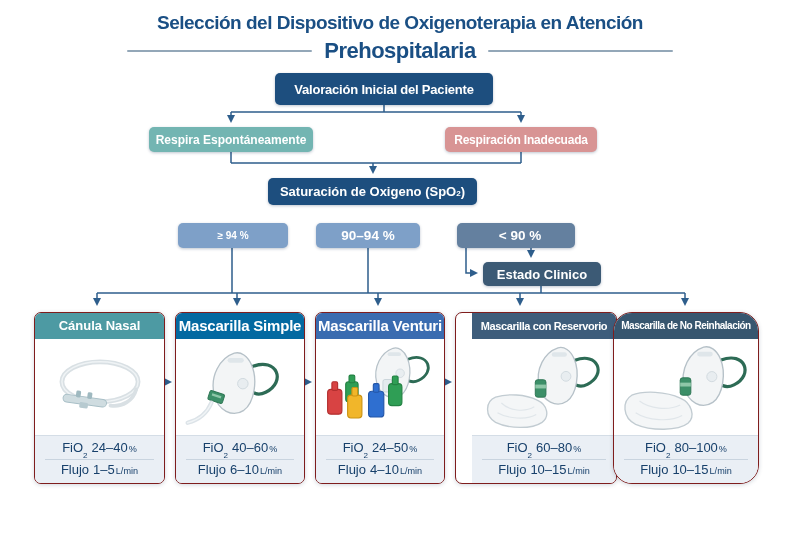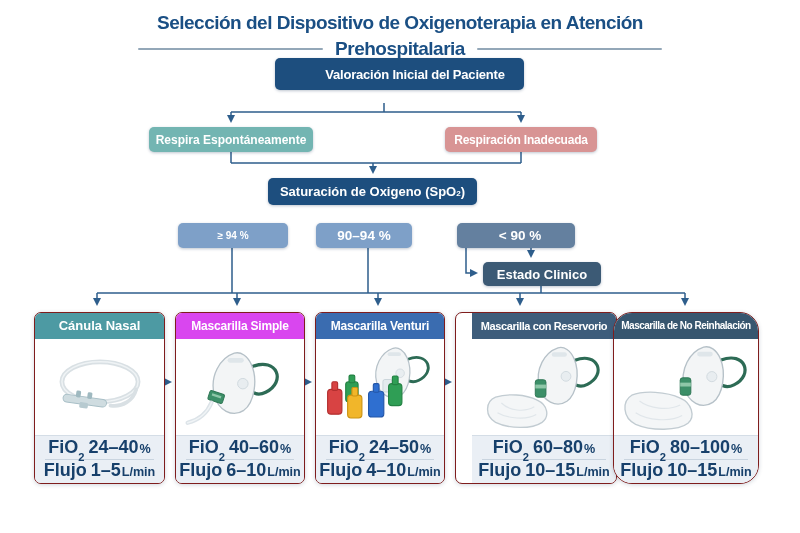--- a/index.html
+++ b/index.html
@@ -3,46 +3,46 @@
 <meta charset="utf-8">
 <style>
   html,body{margin:0;padding:0;background:#fff;}
   #stage{position:relative;width:800px;height:533px;background:#ffffff;overflow:hidden;
          font-family:"Liberation Sans",sans-serif;}
   
   .title-line1{position:absolute;left:0;top:12px;width:800px;text-align:center;
     font-size:19px;font-weight:bold;letter-spacing:-0.5px;color:#1a4f84;}
   .title-line2{position:absolute;left:0;top:38px;width:800px;display:flex;align-items:center;
     justify-content:center;gap:12px;}
-  .title-line2 .t2{font-size:19px;font-weight:bold;letter-spacing:-0.5px;color:#1a4f84;}
+  .title-line2 .t2{font-size:22px;font-weight:bold;letter-spacing:-0.5px;color:#1a4f84;}
   .rule{width:185px;height:2px;background:#93a7b8;border-radius:1px;}
   
   .node{position:absolute;display:flex;align-items:center;justify-content:center;
     color:#fff;font-weight:bold;border-radius:5px;text-align:center;
     box-shadow:0 1px 3px rgba(25,50,85,.28);z-index:2;white-space:nowrap;}
   .navy{background:#1d4e7e;} .teal{background:#73b5b2;} .rose{background:#d89494;}
   .lblue{background:#7ea0c8;} .mslate{background:#64809f;padding-left:8px;} .dslate{background:#3c5a75;}
   sub.sb{font-size:.62em;position:relative;top:.28em;line-height:0;}
   
   .connectors{position:absolute;left:0;top:0;z-index:1;}
   
   .card{position:absolute;top:312px;height:170px;background:#fff;border:1px solid #7f1d1d;
     border-radius:7px;box-shadow:0 1px 4px rgba(30,55,85,.20);overflow:hidden;z-index:2;
     display:flex;flex-direction:column;}
   .card-h{height:26px;line-height:26px;text-align:center;color:#fff;font-weight:bold;
     white-space:nowrap;}
   .ch1{background:#4d9aa3;font-size:13px;}
-  .ch2{background:#d946ef;font-size:12px;letter-spacing:-0.2px;}
-  .ch3{background:#3a6cb0;font-size:12px;letter-spacing:-0.2px;}
+  .ch2{background:#0369a1;font-size:15px;letter-spacing:-0.2px;}
+  .ch3{background:#3a6cb0;font-size:15px;letter-spacing:-0.2px;}
   .ch4{background:#3e5d7b;font-size:11px;letter-spacing:-0.4px;}
   .ch5{background:#37566f;font-size:10px;letter-spacing:-0.5px;}
   .card-b{flex:1;display:flex;align-items:center;justify-content:center;background:#fff;}
   .card-f{height:47px;background:#eaeff5;border-top:1px solid #d4dde6;
     display:flex;flex-direction:column;justify-content:center;}
-  .frow{text-align:center;font-size:18px;font-weight:bold;color:#17406b;line-height:20px;
+  .frow{text-align:center;font-size:13px;font-weight:normal;color:#17406b;line-height:20px;
     white-space:nowrap;}
   .fdiv{height:1px;background:#c9d4df;margin:0 10px;}
   .val{margin-left:4px;} .unit{font-size:.7em;margin-left:1px;}
 </style>
 </head>
 <body>
 
 <div id="stage">
 
   <div class="title-line1">Selección del Dispositivo de Oxigenoterapia en Atención</div>
@@ -73,35 +73,35 @@
       <path d="M378,293 V304" marker-end="url(#ah)"></path>
       <path d="M520,293 V304" marker-end="url(#ah)"></path>
       <path d="M685,293 V304" marker-end="url(#ah)"></path>
       <path d="M163,382 H170" marker-end="url(#ah)"></path>
       <path d="M303,382 H310" marker-end="url(#ah)"></path>
       <path d="M443,382 H450" marker-end="url(#ah)"></path>
       <path d="M599,382 H608" marker-end="url(#ah)"></path>
     </g>
   </svg>
 
-  <div class="node navy" style="left:275px;top:58px;width:218px;height:32px;font-size:13px;letter-spacing:-0.2px;padding-left:31px;">Valoración Inicial del Paciente</div>
+  <div class="node navy" style="left:275px;top:73px;width:218px;height:32px;font-size:13px;letter-spacing:-0.2px;">Valoración Inicial del Paciente</div>
 
   <div class="node teal" style="left:149px;top:127px;width:164px;height:25px;font-size:12px;">Respira Espontáneamente</div>
 
   <div class="node rose" style="left:445px;top:127px;width:152px;height:25px;font-size:12px;letter-spacing:-0.2px;">Respiración Inadecuada</div>
 
   <div class="node navy" style="left:268px;top:178px;width:209px;height:27px;font-size:13px;">
       <span>Saturación de Oxigeno (SpO</span>
       <sub class="sb">2</sub>
       <span>)</span>
     </div>
 
   <div class="node lblue" style="left:178px;top:223px;width:110px;height:25px;font-size:10px;">≥ 94 %</div>
 
-  <div class="node lblue" style="left:316px;top:223px;width:96px;height:25px;font-size:13.5px;">90–94 %</div>
+  <div class="node lblue" style="left:316px;top:223px;width:104px;height:25px;font-size:13.5px;">90–94 %</div>
 
   <div class="node mslate" style="left:457px;top:223px;width:110px;height:25px;font-size:13.5px;">&lt; 90 %</div>
 
   <div class="node dslate" style="left:483px;top:262px;width:118px;height:24px;font-size:13px;">Estado Clinico</div>
 
   <div class="card" style="left:34px;width:129px;">
     <div class="card-h ch1">Cánula Nasal</div>
     <div class="card-b">
       <svg width="120" height="92" viewBox="0 0 126 95">
         <g fill="none">

